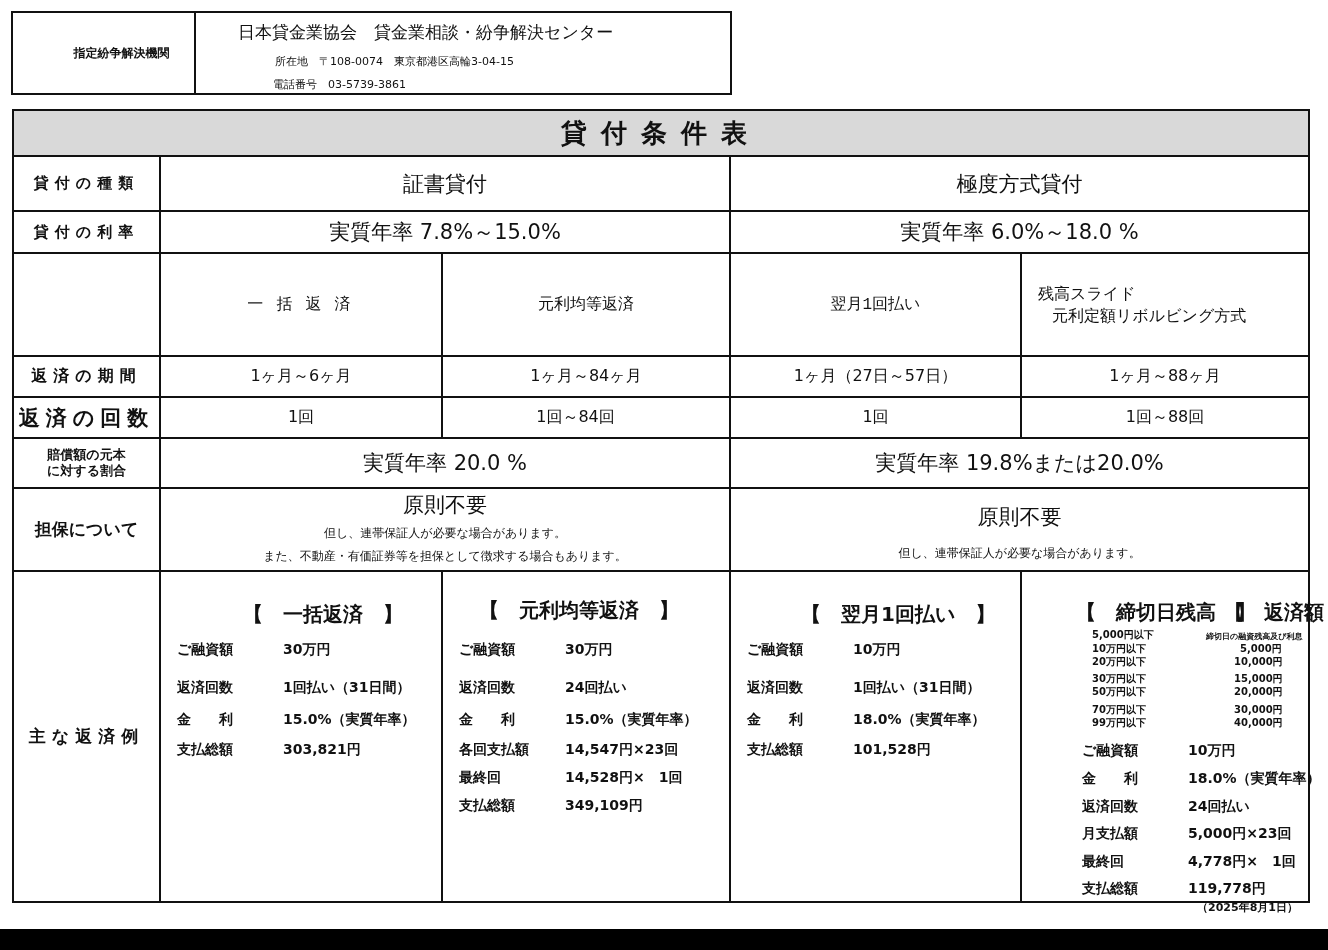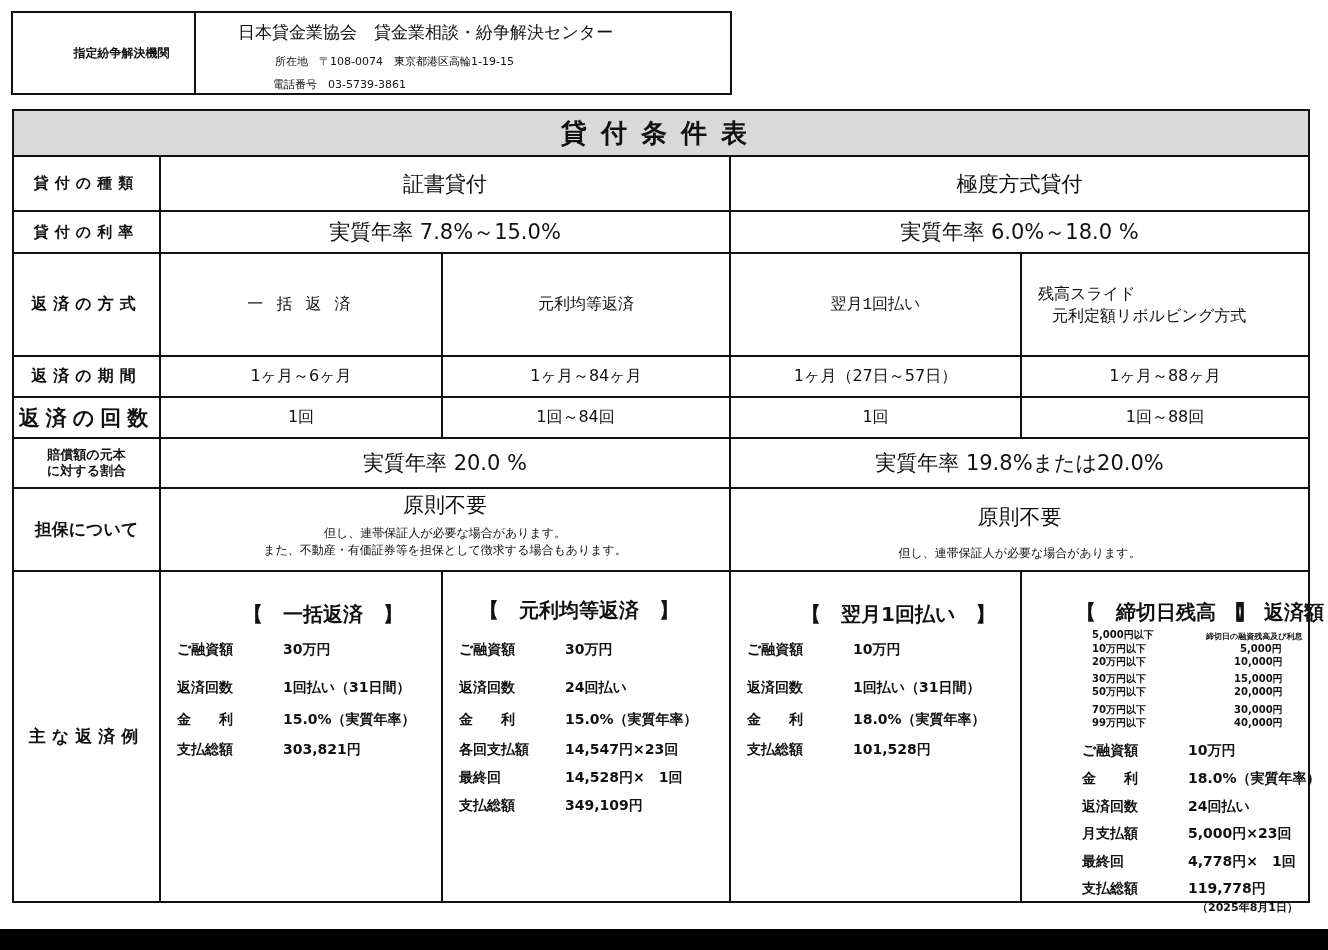--- a/index.html
+++ b/index.html
@@ -51,21 +51,21 @@
 
   #date { right: 30px; top: 900px; font-size: 11px; font-weight: bold; }
   #black-bar { left: 0; top: 929px; width: 1328px; height: 21px; background: #000; }
 </style>
 </head>
 <body>
 
 <div id="hdr" class="abs">
   <div id="hdr-label" class="abs center">指定紛争解決機関</div>
   <div id="hdr-org" class="abs">日本貸金業協会　貸金業相談・紛争解決センター</div>
-  <div id="hdr-addr" class="abs">所在地　〒108-0074　東京都港区高輪1-19-15</div>
+  <div id="hdr-addr" class="abs">所在地　〒108-0074　東京都港区高輪3-04-15</div>
   <div id="hdr-tel" class="abs">電話番号　03-5739-3861</div>
 </div>
 
 <div id="tbl" class="abs">
   <div id="title-row" class="abs center">貸付条件表</div>
 
   <div class="hl" style="top:44px;"></div>
   <div class="hl" style="top:99px;"></div>
   <div class="hl" style="top:141px;"></div>
   <div class="hl" style="top:244px;"></div>
@@ -82,21 +82,20 @@
   <div class="vl" style="left:1006px; top:459px; height:331px;"></div>
 
   <div class="abs center rowlabel" style="left:0; top:46px; width:145px; height:53px;">貸付の種類</div>
   <div class="abs center big" style="left:147px; top:46px; width:568px; height:53px;">証書貸付</div>
   <div class="abs center big" style="left:717px; top:46px; width:577px; height:53px;">極度方式貸付</div>
 
   <div class="abs center rowlabel" style="left:0; top:101px; width:145px; height:40px;">貸付の利率</div>
   <div class="abs center big" style="left:147px; top:101px; width:568px; height:40px;">実質年率 7.8%～15.0%</div>
   <div class="abs center big" style="left:717px; top:101px; width:577px; height:40px;">実質年率 6.0%～18.0 %</div>
 
-  <div class="abs center rowlabel" style="left:0; top:143px; width:145px; height:101px; font-size:16px;">返済の方式</div>
   <div class="abs center med" style="left:147px; top:143px; width:280px; height:101px; letter-spacing:4px;">一 括 返 済</div>
   <div class="abs center med" style="left:429px; top:143px; width:286px; height:101px;">元利均等返済</div>
   <div class="abs center med" style="left:717px; top:143px; width:289px; height:101px;font-family:Liberation Mono, monospace;">翌月1回払い</div>
   <div class="abs med" style="left:1024px; top:173px; white-space:nowrap;">残高スライド</div>
   <div class="abs med" style="left:1038px; top:195px; white-space:nowrap;">元利定額リボルビング方式</div>
 
   <div class="abs center rowlabel" style="left:0; top:246px; width:145px; height:39px; font-size:16px;">返済の期間</div>
   <div class="abs center med" style="left:147px; top:246px; width:280px; height:39px;">1ヶ月～6ヶ月</div>
   <div class="abs center med" style="left:429px; top:246px; width:286px; height:39px;">1ヶ月～84ヶ月</div>
   <div class="abs center med" style="left:717px; top:246px; width:289px; height:39px;">1ヶ月（27日～57日）</div>
@@ -112,21 +111,21 @@
     <span>賠償額の元本</span>
     <span>に対する割合</span>
   </div>
   <div class="abs center big" style="left:147px; top:328px; width:568px; height:48px;">実質年率 20.0 %</div>
   <div class="abs center big" style="left:717px; top:328px; width:577px; height:48px;">実質年率 19.8%または20.0%</div>
 
   <div class="abs center" style="left:0; top:378px; width:145px; height:81px; font-size:17px; font-weight:bold;">担保について</div>
   <div class="abs" style="left:147px; top:378px; width:568px; height:81px; text-align:center;">
     <div class="big" style="margin-top:2px;">原則不要</div>
     <div class="small" style="margin-top:6px;">但し、連帯保証人が必要な場合があります。</div>
-    <div class="small" style="margin-top:0;">また、不動産・有価証券等を担保として徴求する場合もあります。</div>
+    <div class="small" style="margin-top:6px;">また、不動産・有価証券等を担保として徴求する場合もあります。</div>
   </div>
   <div class="abs" style="left:717px; top:378px; width:577px; height:81px; text-align:center;">
     <div class="big" style="margin-top:14px;">原則不要</div>
     <div class="small" style="margin-top:14px;">但し、連帯保証人が必要な場合があります。</div>
   </div>
 
   <div class="abs center rowlabel" style="left:0; top:461px; width:145px; height:329px; font-size:17px;">主な返済例</div>
 
   <div class="abs ex" style="left:147px; top:461px; width:280px; height:329px;">
     <div class="ex-title" style="left:82px; top:32px;">【　一括返済　】</div>

